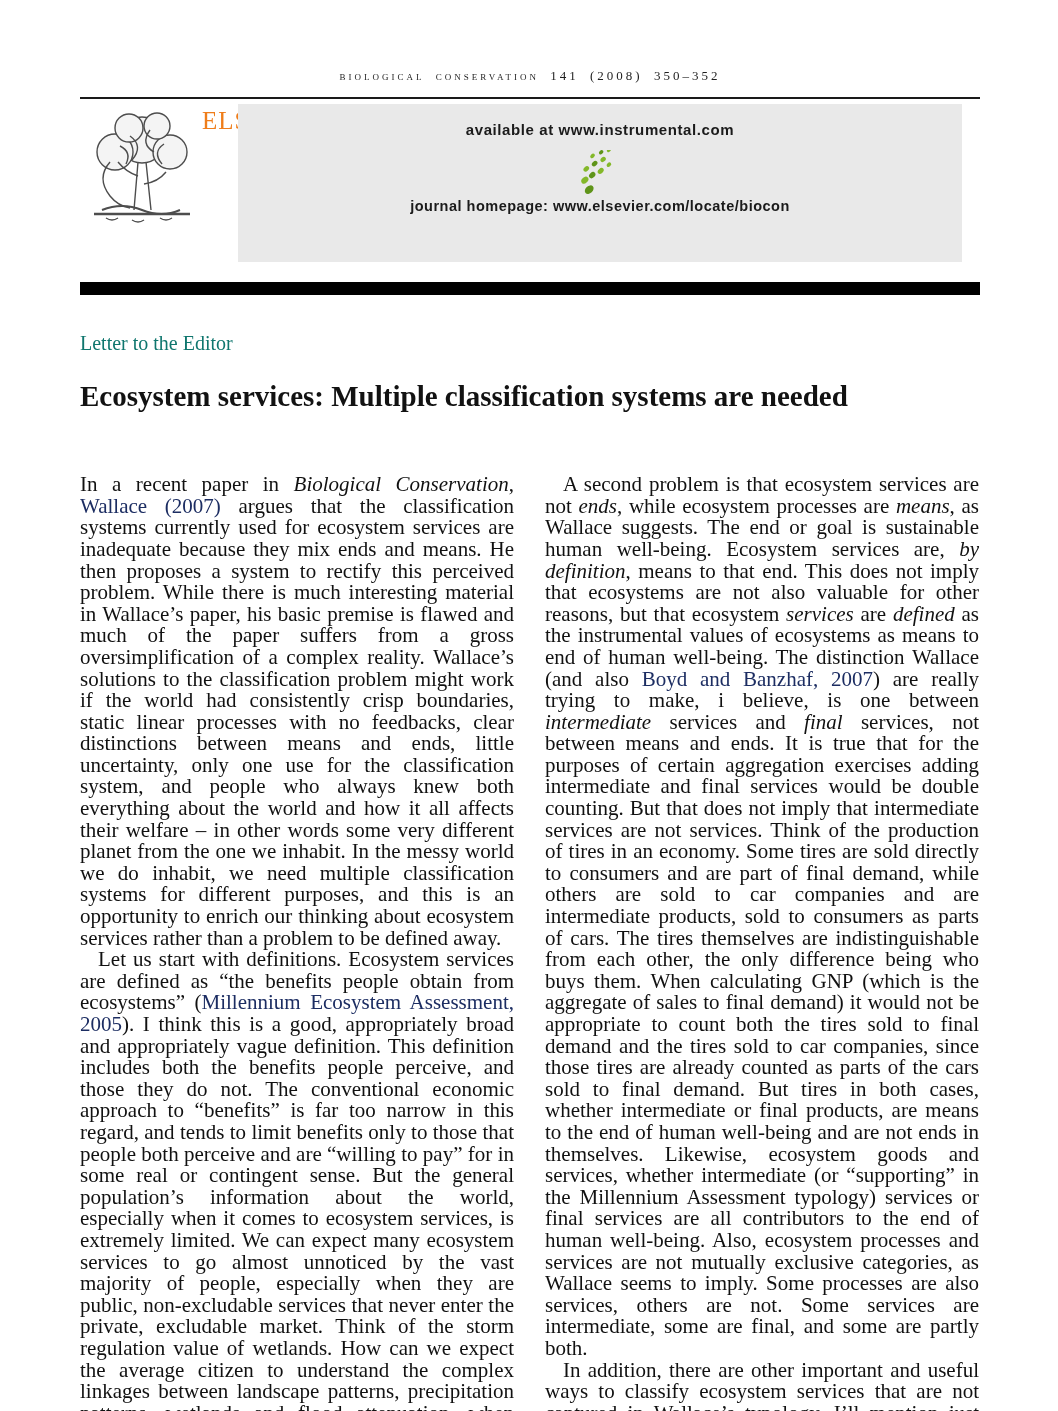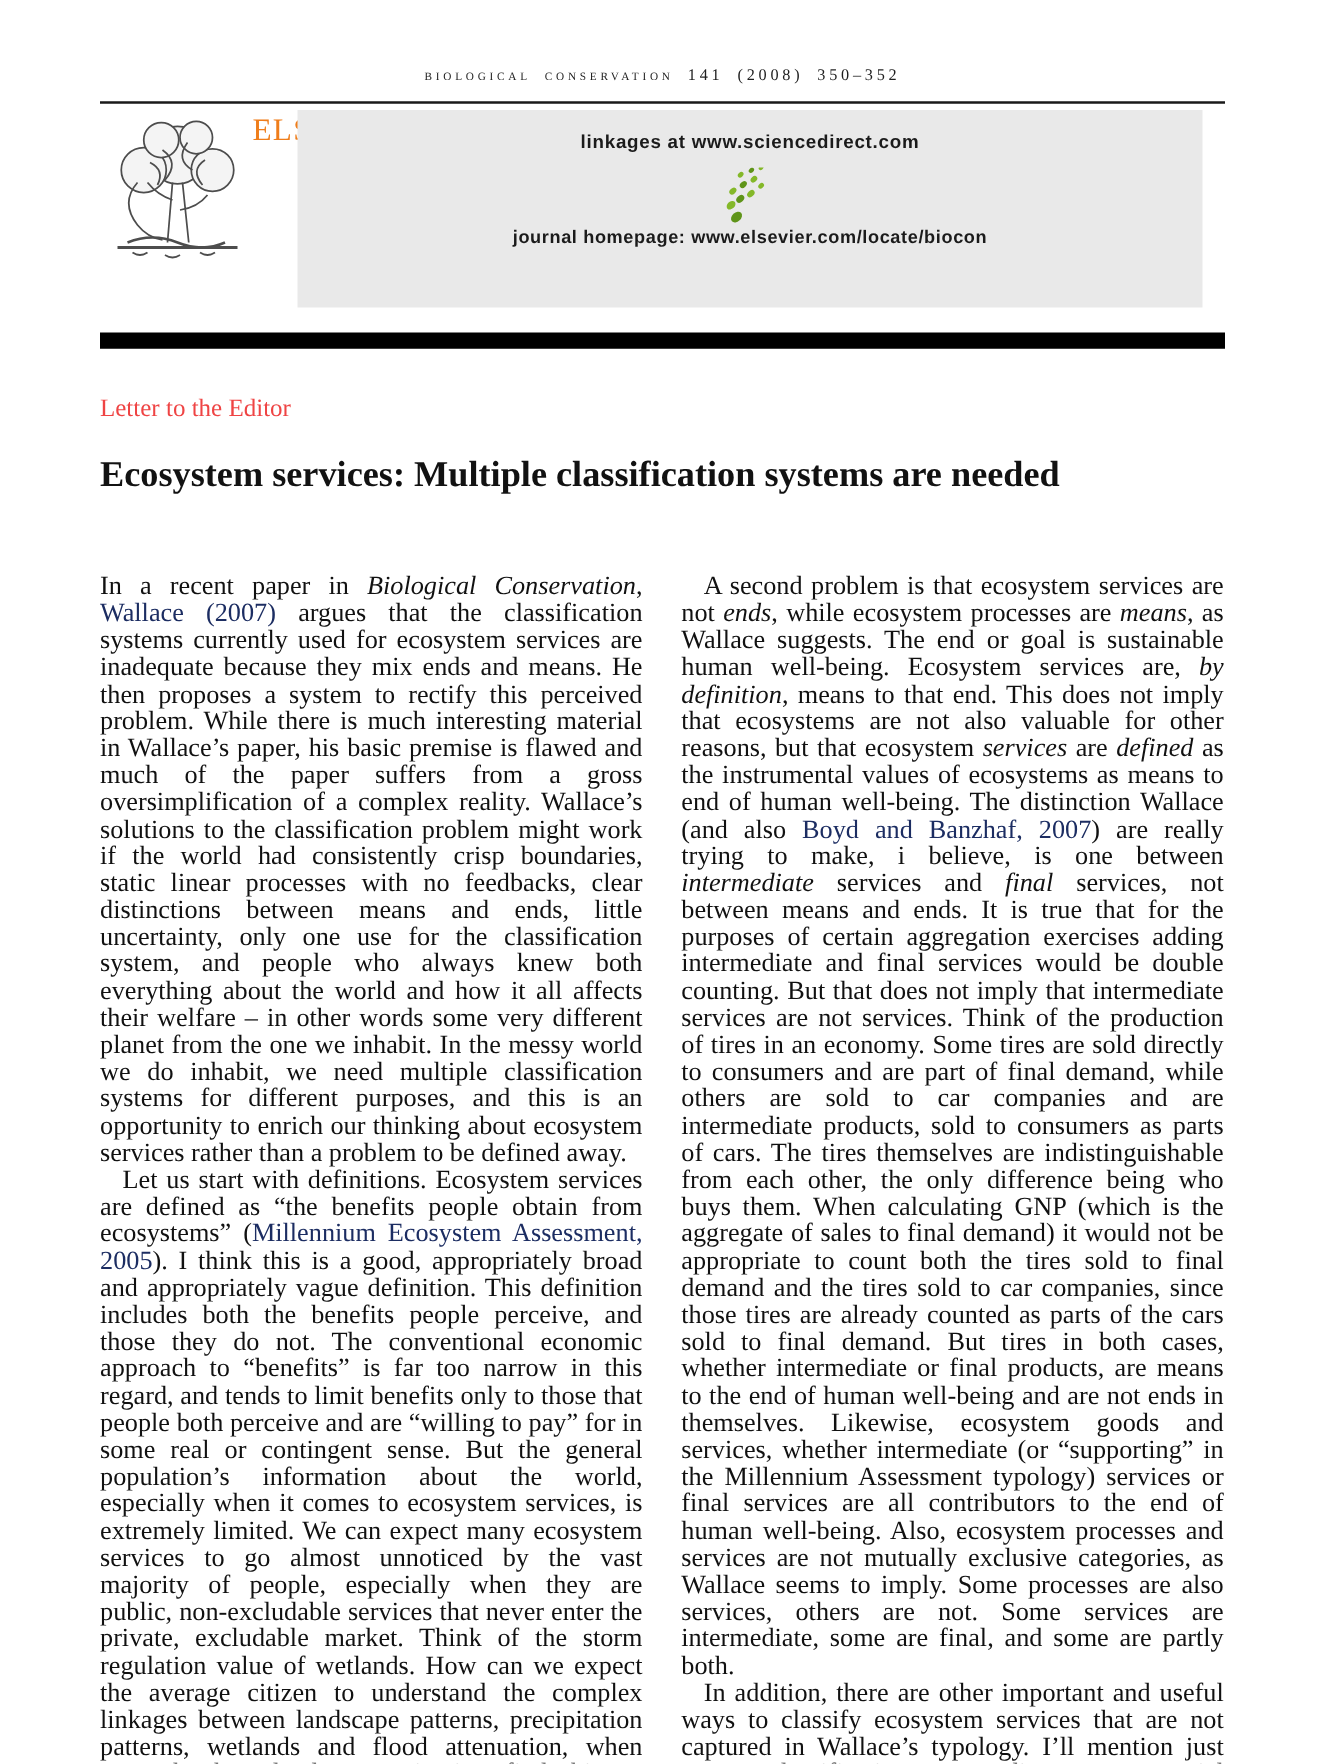--- a/index.html
+++ b/index.html
@@ -12,21 +12,21 @@
     --leaf-green:#84b829;
     --leaf-green-dark:#5f9419;
     --text-black:#111111;
   }
   *{box-sizing:border-box;margin:0;padding:0}
   html,body{background:#ffffff}
   .page{
     position:relative;
     width:1058px;height:1411px;
     background:#ffffff;
-    padding:0 78px 0 80px;
+    padding:16px 78px 0 80px;
     font-family:"Liberation Serif","DejaVu Serif",serif;
     color:var(--text-black);
     overflow:hidden;
   }
   
   .citation-line{
     padding-top:52px;
     text-align:center;
     font-size:13px;
     letter-spacing:3px;
@@ -130,21 +130,21 @@
   
   .black-bar{
     margin-top:10px;
     height:13px;
     background:#000000;
   }
   
   .section-label{
     margin-top:37px;
     font-size:20px;
-    color:#ef4444;
+    color:#0f766e;
   }
   .article-title{
     margin-top:21px;
     max-width:800px;
     font-size:29px;
     font-weight:bold;
     line-height:1.42;
     color:#121212;
   }
   
@@ -195,21 +195,21 @@
             <path d="M22 104 q20 -8 40 0 q20 8 38 0" stroke-width="2"></path>
             <path d="M14 108 h96" stroke-width="2.5"></path>
             <path d="M26 112 q6 4 12 0 M52 114 q6 4 12 0 M80 112 q6 4 12 0"></path>
           </g>
         </svg>
       </span>
       <div class="elsevier-word">ELSEVIER</div>
     </div>
 
     <div class="banner-box">
-      <div class="available-text">linkages at www.sciencedirect.com</div>
+      <div class="available-text">available at www.instrumental.com</div>
       <div class="sd-logo">
         <span>
           <svg width="50" height="46" viewBox="0 0 50 46">
             <g transform="rotate(-8 25 23)">
               <ellipse class="leaf-dark" cx="12" cy="38" rx="5" ry="3.6" transform="rotate(-35 12 38)"></ellipse>
               <ellipse class="leaf" cx="9" cy="28" rx="4" ry="2.9" transform="rotate(-35 9 28)"></ellipse>
               <ellipse class="leaf-dark" cx="17" cy="24" rx="3.6" ry="2.6" transform="rotate(-35 17 24)"></ellipse>
               <ellipse class="leaf" cx="26" cy="21" rx="3.4" ry="2.4" transform="rotate(-35 26 21)"></ellipse>
               <ellipse class="leaf" cx="12" cy="17" rx="3.2" ry="2.3" transform="rotate(-35 12 17)"></ellipse>
               <ellipse class="leaf-dark" cx="21" cy="13" rx="3.2" ry="2.3" transform="rotate(-35 21 13)"></ellipse>

